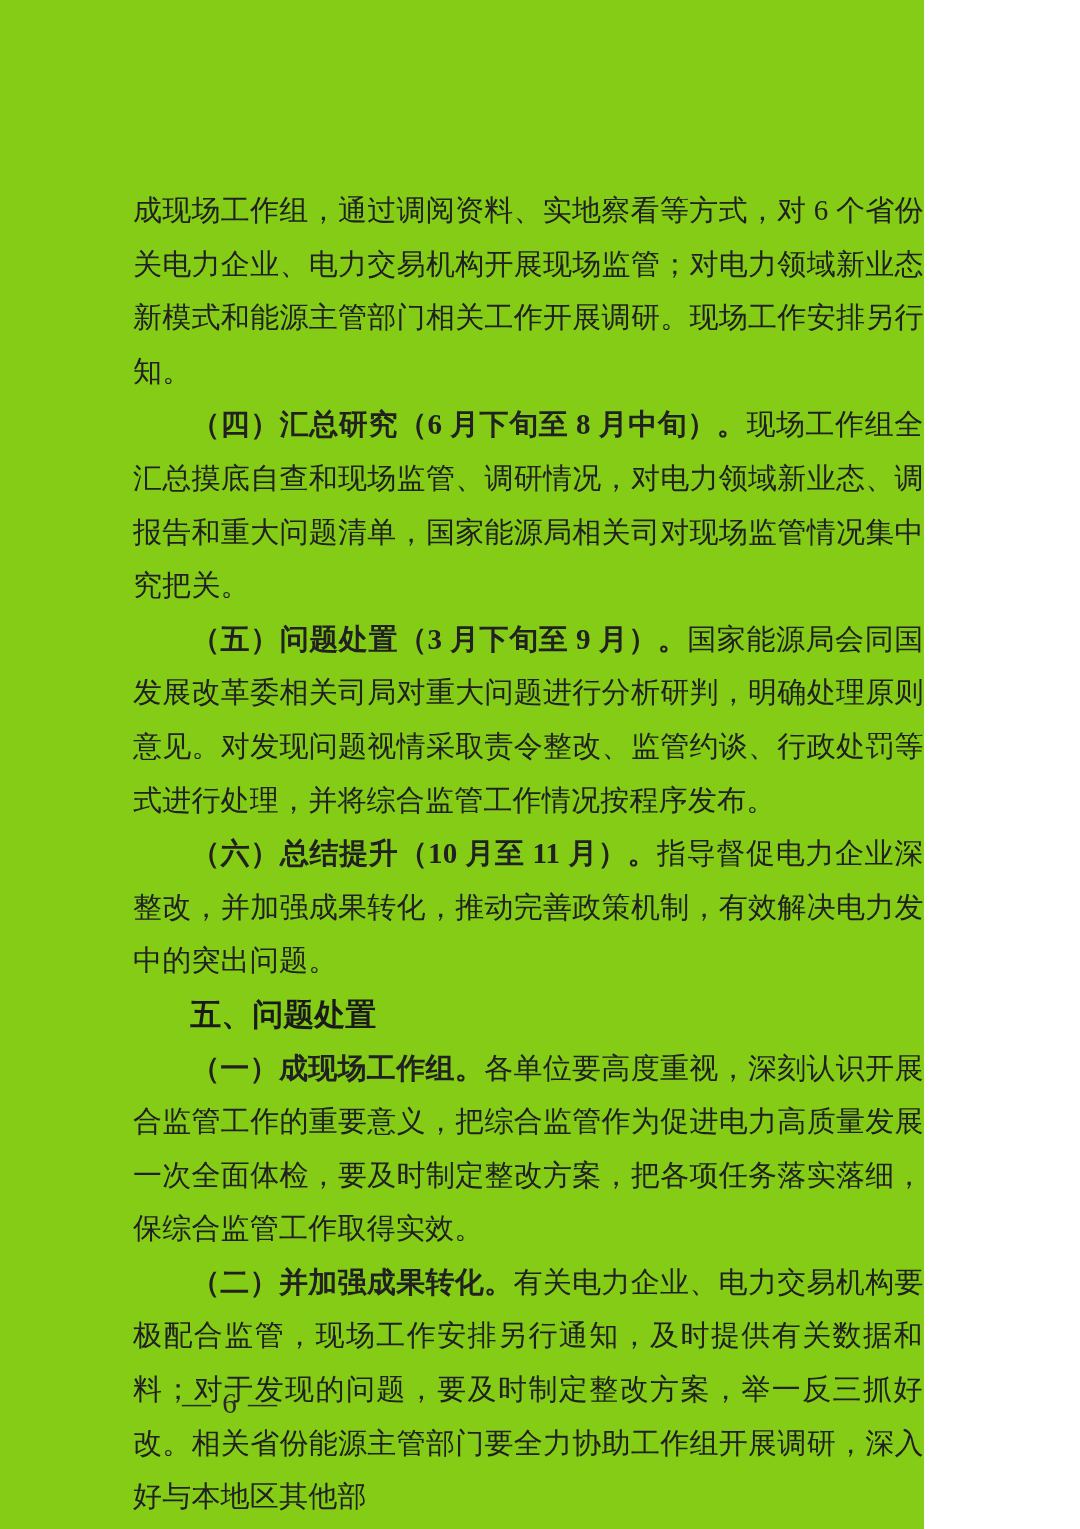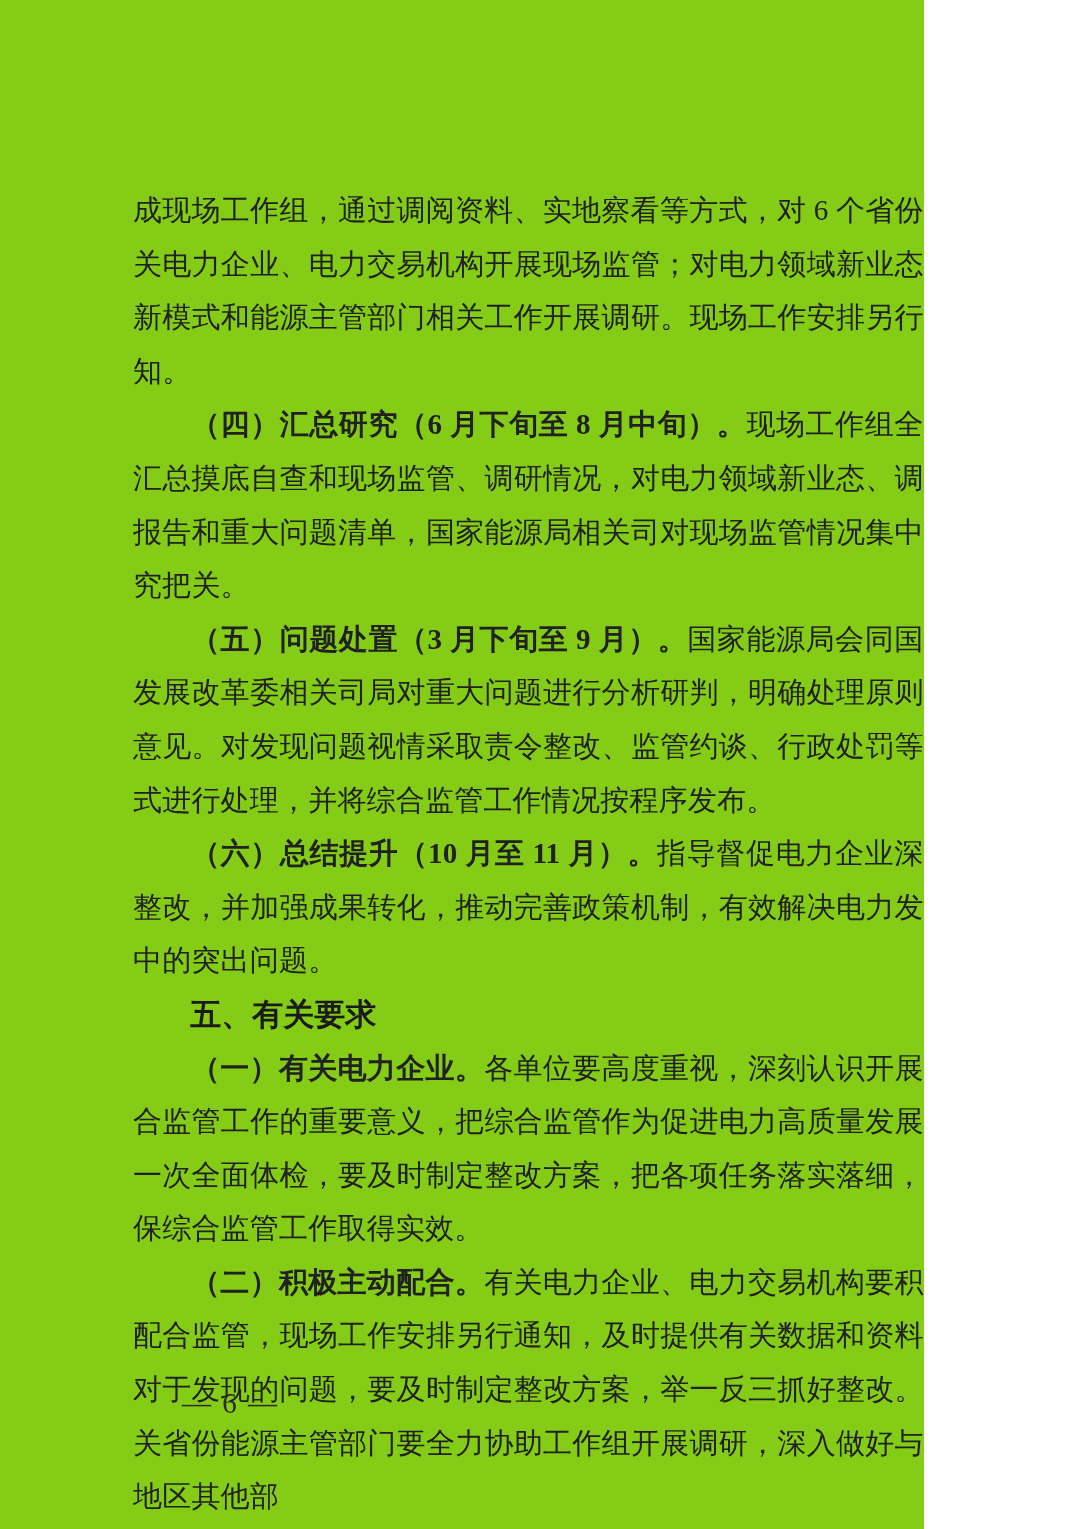--- a/index.html
+++ b/index.html
@@ -65,22 +65,22 @@
   <div class="content">
 
     <p class="para"><span>成现场工作组，通过调阅资料、实地察看等方式，对 6 个省份有关电力企业、电力交易机构开展现场监管；对电力领域新业态、新模式和能源主管部门相关工作开展调研。现场工作安排另行通知。</span></p>
 
     <p class="para indent"><span class="lead">（四）汇总研究（6 月下旬至 8 月中旬）。</span><span>现场工作组全面汇总摸底自查和现场监管、调研情况，对电力领域新业态、调研报告和重大问题清单，国家能源局相关司对现场监管情况集中研究把关。</span></p>
 
     <p class="para indent"><span class="lead">（五）问题处置（3 月下旬至 9 月）。</span><span>国家能源局会同国家发展改革委相关司局对重大问题进行分析研判，明确处理原则和意见。对发现问题视情采取责令整改、监管约谈、行政处罚等方式进行处理，并将综合监管工作情况按程序发布。</span></p>
 
     <p class="para indent"><span class="lead">（六）总结提升（10 月至 11 月）。</span><span>指导督促电力企业深入整改，并加强成果转化，推动完善政策机制，有效解决电力发展中的突出问题。</span></p>
 
-    <h2 class="section-heading">五、有关要求</h2>
+    <h2 class="section-heading">五、问题处置</h2>
 
-    <p class="para indent"><span class="lead">（一）有关电力企业。</span><span>各单位要高度重视，深刻认识开展综合监管工作的重要意义，把综合监管作为促进电力高质量发展的一次全面体检，要及时制定整改方案，把各项任务落实落细，确保综合监管工作取得实效。</span></p>
+    <p class="para indent"><span class="lead">（一）成现场工作组。</span><span>各单位要高度重视，深刻认识开展综合监管工作的重要意义，把综合监管作为促进电力高质量发展的一次全面体检，要及时制定整改方案，把各项任务落实落细，确保综合监管工作取得实效。</span></p>
 
-    <p class="para indent"><span class="lead">（二）积极主动配合。</span><span>有关电力企业、电力交易机构要积极配合监管，现场工作安排另行通知，及时提供有关数据和资料；对于发现的问题，要及时制定整改方案，举一反三抓好整改。相关省份能源主管部门要全力协助工作组开展调研，深入做好与本地区其他部</span></p>
+    <p class="para indent"><span class="lead">（二）并加强成果转化。</span><span>有关电力企业、电力交易机构要积极配合监管，现场工作安排另行通知，及时提供有关数据和资料；对于发现的问题，要及时制定整改方案，举一反三抓好整改。相关省份能源主管部门要全力协助工作组开展调研，深入做好与本地区其他部</span></p>
 
   </div>
 
   <div class="footer">— 6 —</div>
 </div>
 
 </body></html>

